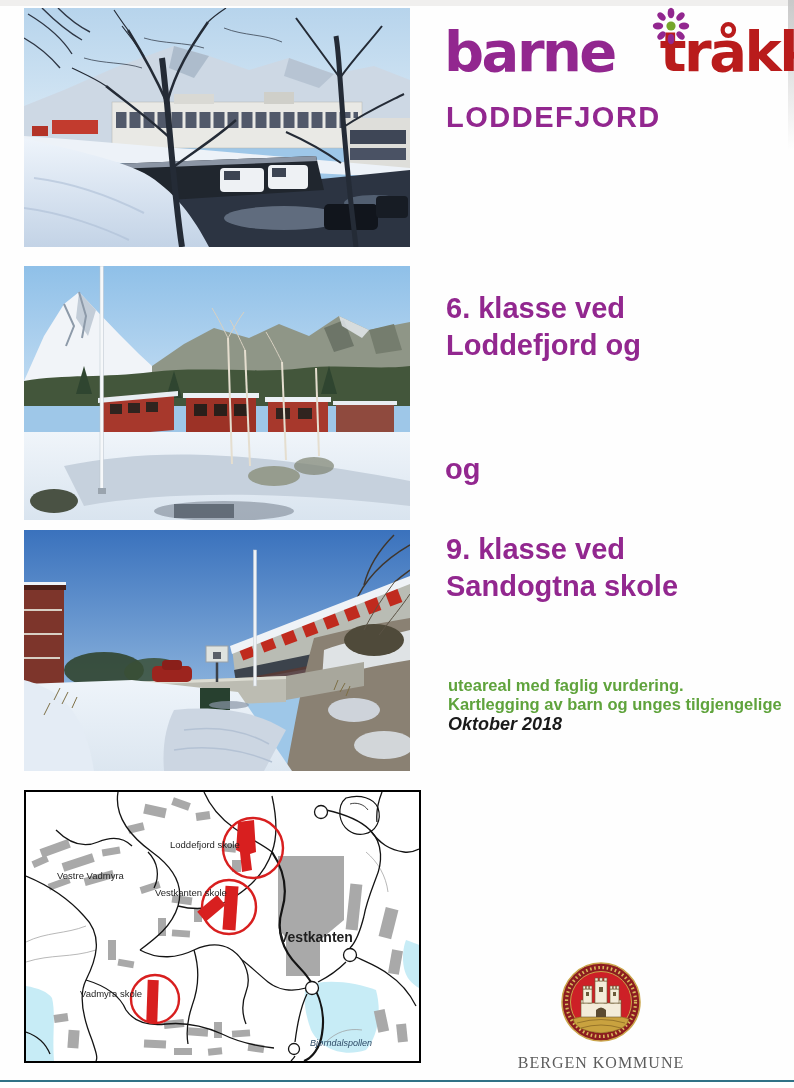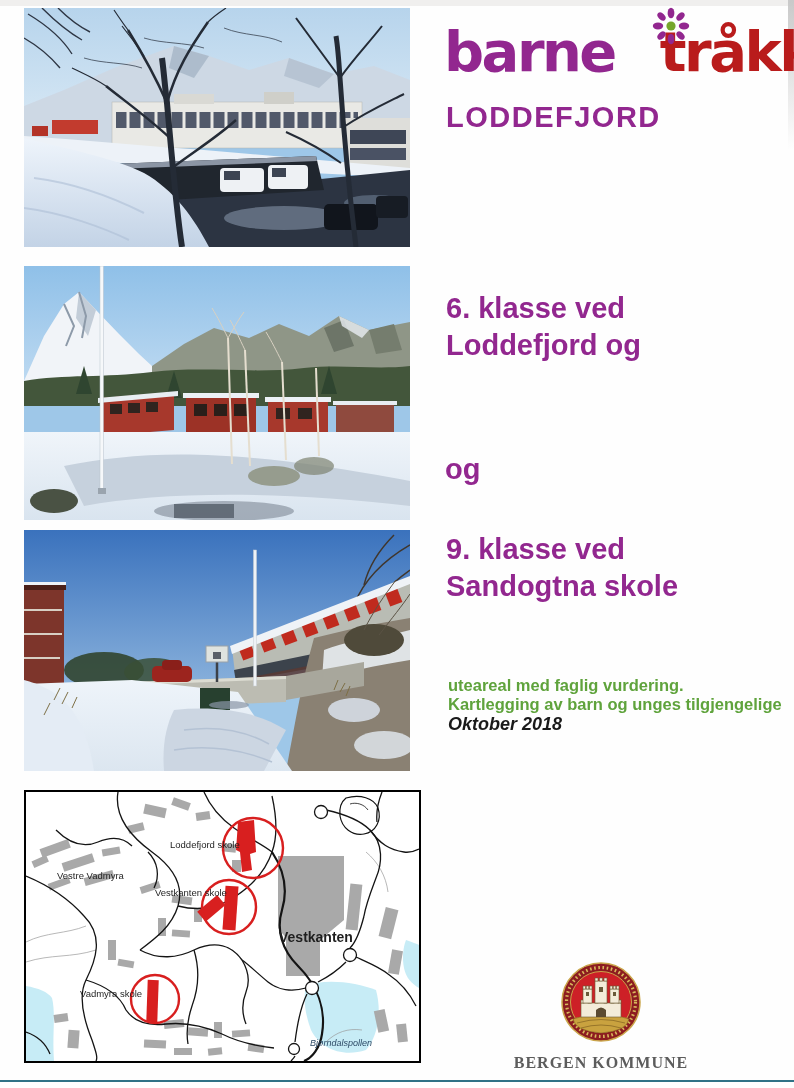--- a/index.html
+++ b/index.html
@@ -37,21 +37,21 @@
   #lbl-vestre{left:31px;top:78px;}
   #lbl-loddefjord{left:144px;top:47px;}
   #lbl-sandgotna{left:129px;top:95px;}
   #lbl-vestkanten{left:253px;top:118px;font-size:14px;font-weight:600;margin-top:19px;}
   #lbl-vadmyra{left:54px;top:196px;}
   #lbl-bjorndal{left:284px;top:226px;font-style:italic;color:#2d4a66;font-size:9px;margin-top:20px;}
 
   .seal{left:561px;top:961px;width:80px;height:84px;}
   .org-name{left:511px;top:1054px;width:180px;text-align:center;
             font-family:"Liberation Serif",serif;font-size:16px;color:#5c5c5c;
-            letter-spacing:1px;white-space:nowrap;font-weight:bold;}
+            letter-spacing:1px;white-space:nowrap;}
   .bottom-line{left:0;top:1080px;width:794px;height:2px;background:#2f7286;}
 </style>
 </head>
 <body>
 
 <div class="page">
 
   <div class="abs top-strip"></div>
   <div class="abs right-edge"></div>
 

